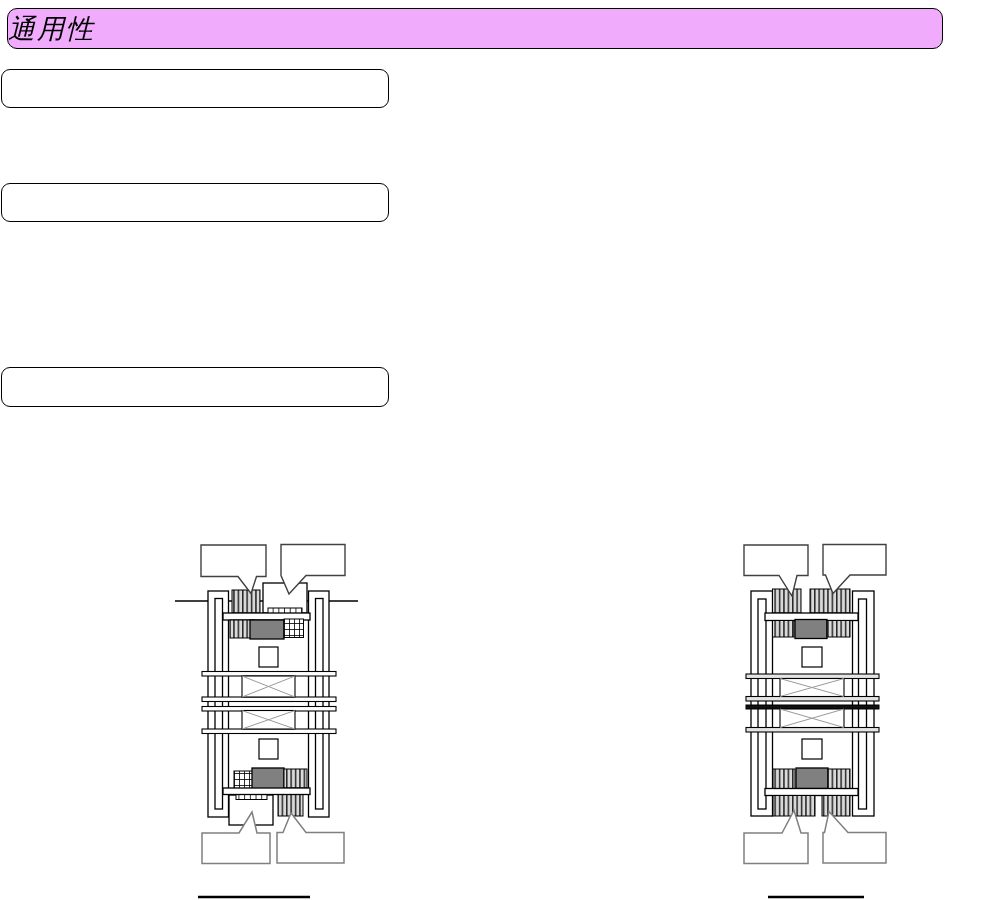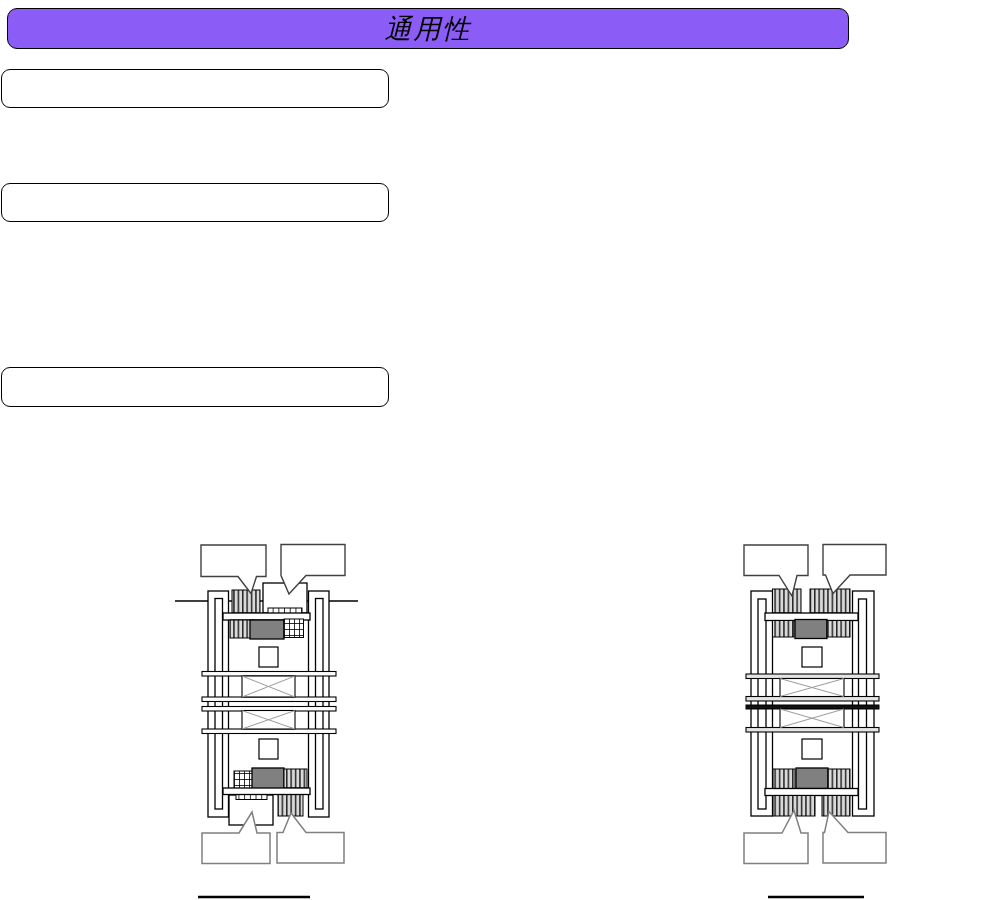--- a/index.html
+++ b/index.html
@@ -1,20 +1,20 @@
 <!DOCTYPE html>
 <html><head>
 <meta charset="utf-8">
 <style>
   html,body{margin:0;padding:0;background:#fff;}
   .page{position:relative;width:988px;height:900px;background:#ffffff;overflow:hidden;
         font-family:"Liberation Sans",sans-serif;}
-  .banner{position:absolute;left:7px;top:8px;width:842px;height:41px;box-sizing:border-box;
-          background:#8b5cf6;border:1.6px solid #000;border-radius:10px;
-          display:flex;align-items:center;justify-content:center;}
+  .banner{position:absolute;left:7px;top:8px;width:936px;height:41px;box-sizing:border-box;
+          background:#f0abfc;border:1.6px solid #000;border-radius:10px;
+          display:flex;align-items:center;}
   .banner-title{font-style:italic;font-size:27px;color:#000;letter-spacing:2px;}
   .tbox{position:absolute;left:1px;width:388px;height:39px;box-sizing:border-box;
         background:#fff;border:1.8px solid #000;border-radius:9px;
         display:flex;align-items:center;padding-left:10px;font-size:14px;color:#000;}
   .tbox1{top:69px;} .tbox2{top:183px;} .tbox3{top:367px;height:40px;}
   svg.diag{position:absolute;display:block;}
   svg text{font-family:"Liberation Sans",sans-serif;font-size:10px;fill:#000;}
 </style>
 </head>
 <body>

